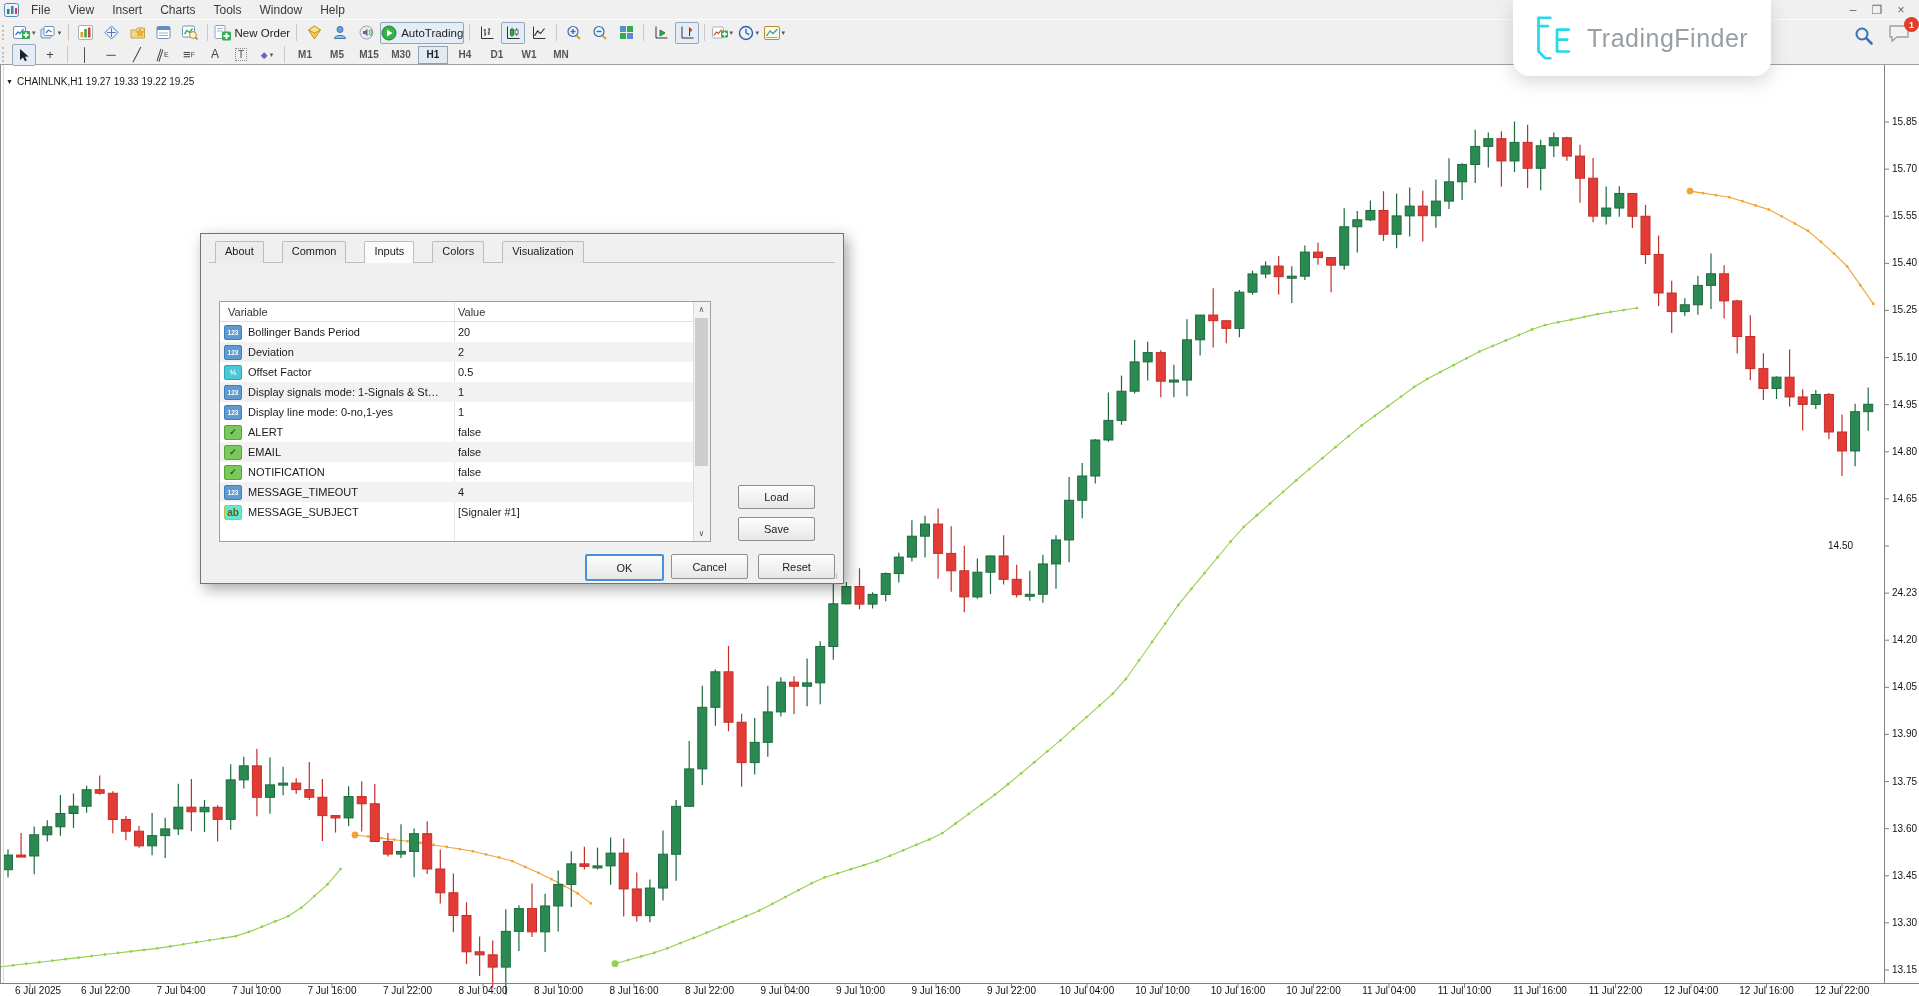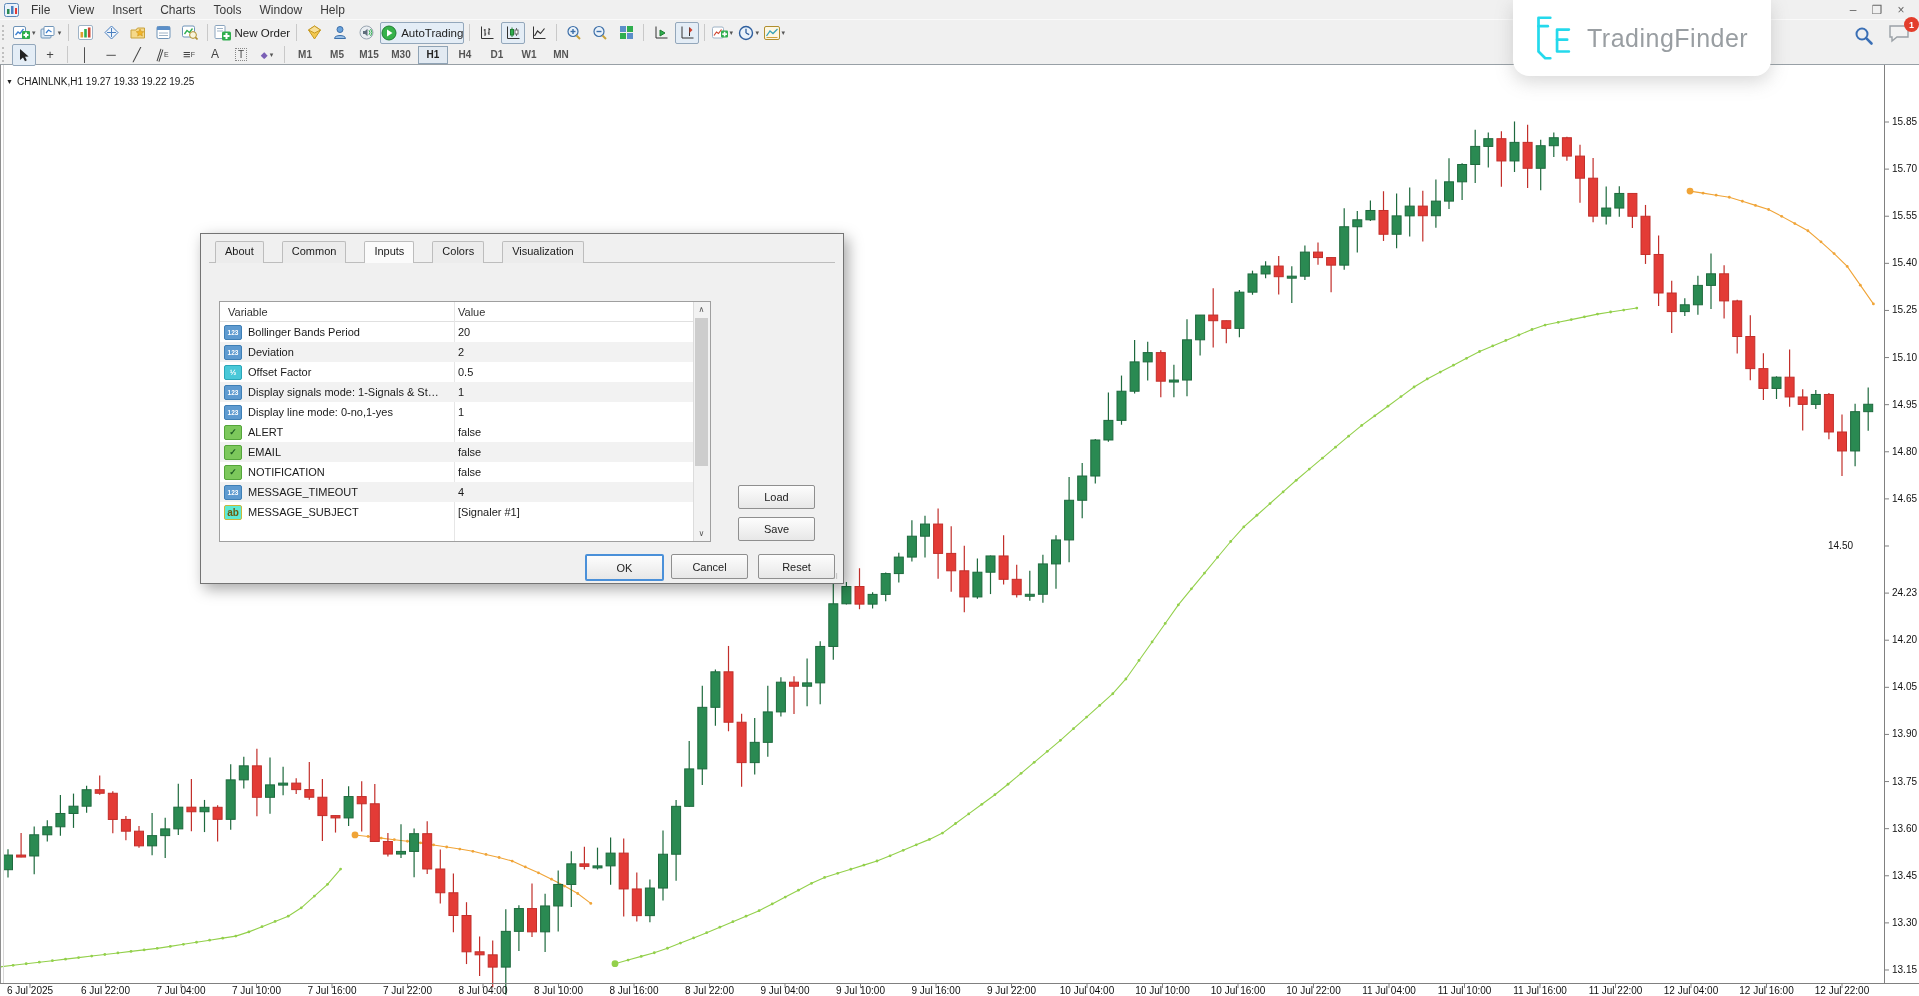--- a/index.html
+++ b/index.html
@@ -831,21 +831,21 @@
     <div class="axis-label" style="left: 1892px; top: 634.215px;">14.20</div>
     <div class="axis-label" style="left: 1892px; top: 681.326px;">14.05</div>
     <div class="axis-label" style="left: 1892px; top: 728.436px;">13.90</div>
     <div class="axis-label" style="left: 1892px; top: 775.547px;">13.75</div>
     <div class="axis-label" style="left: 1892px; top: 822.657px;">13.60</div>
     <div class="axis-label" style="left: 1892px; top: 869.768px;">13.45</div>
     <div class="axis-label" style="left: 1892px; top: 916.878px;">13.30</div>
     <div class="axis-label" style="left: 1892px; top: 963.989px;">13.15</div>
   </div>
 <div id="time-labels">
-    <div class="axis-label" style="left: 30px; top: 985px;">6 Jul 2025</div>
+    <div class="axis-label" style="left: 30px; top: 985px; padding-left: 16px;">6 Jul 2025</div>
     <div class="axis-label" style="left: 105.5px; top: 985px;">6 Jul 22:00</div>
     <div class="axis-label" style="left: 181px; top: 985px;">7 Jul 04:00</div>
     <div class="axis-label" style="left: 256.5px; top: 985px;">7 Jul 10:00</div>
     <div class="axis-label" style="left: 332px; top: 985px;">7 Jul 16:00</div>
     <div class="axis-label" style="left: 407.5px; top: 985px;">7 Jul 22:00</div>
     <div class="axis-label" style="left: 483px; top: 985px;">8 Jul 04:00</div>
     <div class="axis-label" style="left: 558.5px; top: 985px;">8 Jul 10:00</div>
     <div class="axis-label" style="left: 634px; top: 985px;">8 Jul 16:00</div>
     <div class="axis-label" style="left: 709.5px; top: 985px;">8 Jul 22:00</div>
     <div class="axis-label" style="left: 785px; top: 985px;">9 Jul 04:00</div>

